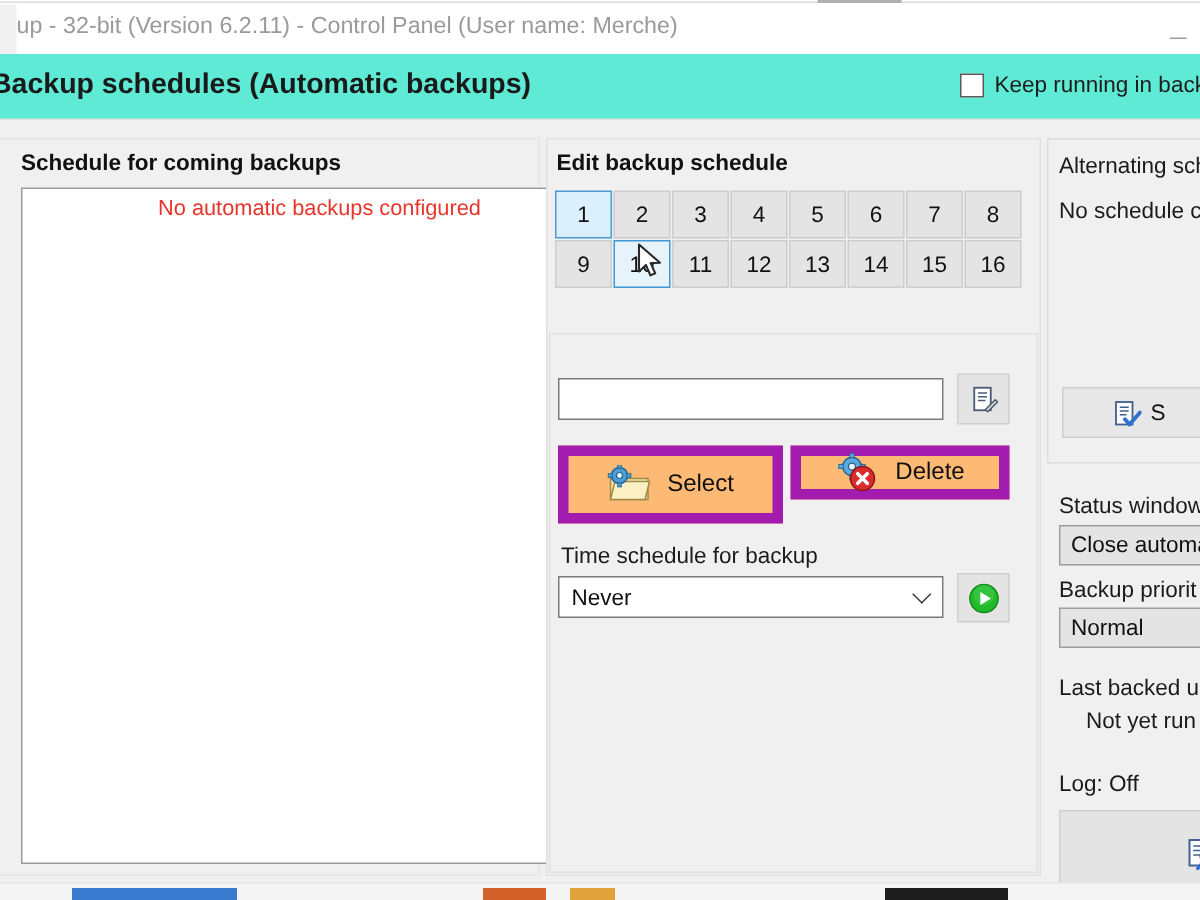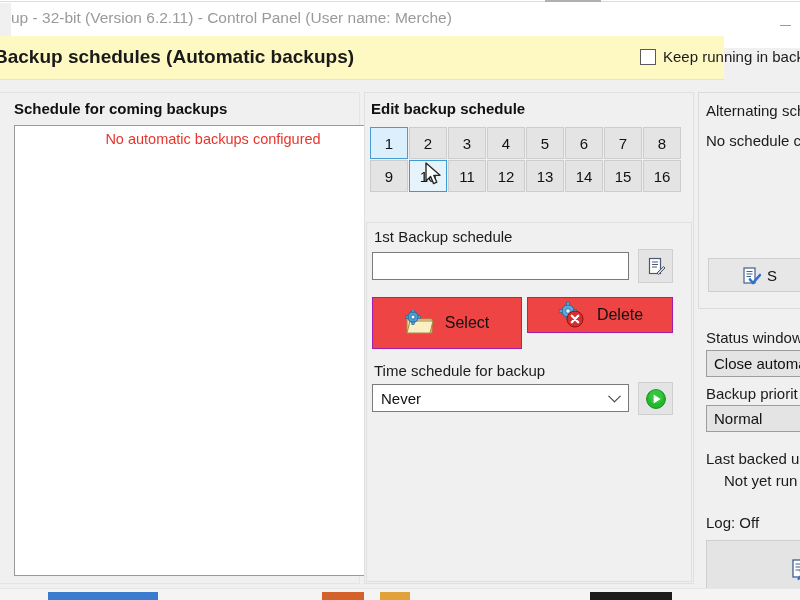--- a/index.html
+++ b/index.html
@@ -47,22 +47,22 @@
     width: 44px; height: 30px;
     display: flex; align-items: center; justify-content: center;
     cursor: default;
   }
   .minbtn .bar {
     width: 11px; height: 1px; background: #9a9a9a; margin-top: 10px;
   }
 
   
   .headerstrip {
-    position: absolute; top: 36px; left: 0; width: 724px; height: 44px;
-    background: #fef9c3;
+    position: absolute; top: 36px; left: 0; width: 800px; height: 44px;
+    background: #5eead4;
     border-bottom: 1px solid #e2e2e2;
   }
   .headerstrip .hdr-title {
     position: absolute; left: -6px; top: 10px;
     font-size: 19px; font-weight: bold; color: #1a1a1a;
     white-space: nowrap;
   }
   .keepchk {
     position: absolute; left: 640px; top: 12px;
     display: flex; align-items: center; gap: 7px;
@@ -147,22 +147,22 @@
   .iconbtn {
     position: absolute;
     background: #e4e4e4;
     border: 1px solid #cfcfcf;
     display: flex; align-items: center; justify-content: center;
     cursor: default;
   }
 
   .bigbtn {
     position: absolute;
-    background: #ef4444;
-    border: 1px solid #a21caf;
+    background: #fdba74;
+    border: 7px solid #a21caf;
     display: flex; align-items: center; justify-content: center;
     gap: 10px;
     font-size: 16px; color: #101010;
     cursor: default;
   }
 
   .combo {
     position: absolute;
     background: #ffffff;
     border: 1px solid #7a7a7a;
@@ -279,21 +279,20 @@
     <div class="numbtn">11</div>
     <div class="numbtn">12</div>
     <div class="numbtn">13</div>
     <div class="numbtn">14</div>
     <div class="numbtn">15</div>
     <div class="numbtn">16</div>
   </div>
 
   <div class="subpanel" style="left:366px; top:222px; width:326px; height:360px;"></div>
 
-  <div class="fieldlabel" style="left:374px; top:228px;">1st  Backup schedule</div>
 
   <div class="textinput" style="left:372px; top:252px; width:257px; height:28px;"></div>
 
   <div class="iconbtn" style="left:638px; top:249px; width:35px; height:34px;">
     <svg width="20" height="20" viewBox="0 0 20 20">
       <rect x="3.5" y="2.5" width="11" height="15" fill="#ffffff" stroke="#4a5a74" stroke-width="1.2"></rect>
       <line x1="6" y1="6" x2="12" y2="6" stroke="#4a5a74" stroke-width="1"></line>
       <line x1="6" y1="8.5" x2="12" y2="8.5" stroke="#4a5a74" stroke-width="1"></line>
       <line x1="6" y1="11" x2="11" y2="11" stroke="#4a5a74" stroke-width="1"></line>
       <path d="M11 17 L17.5 10.5 L19 12 L12.5 18.5 Z" fill="#d8d8d8" stroke="#4a5a74" stroke-width="1"></path>

